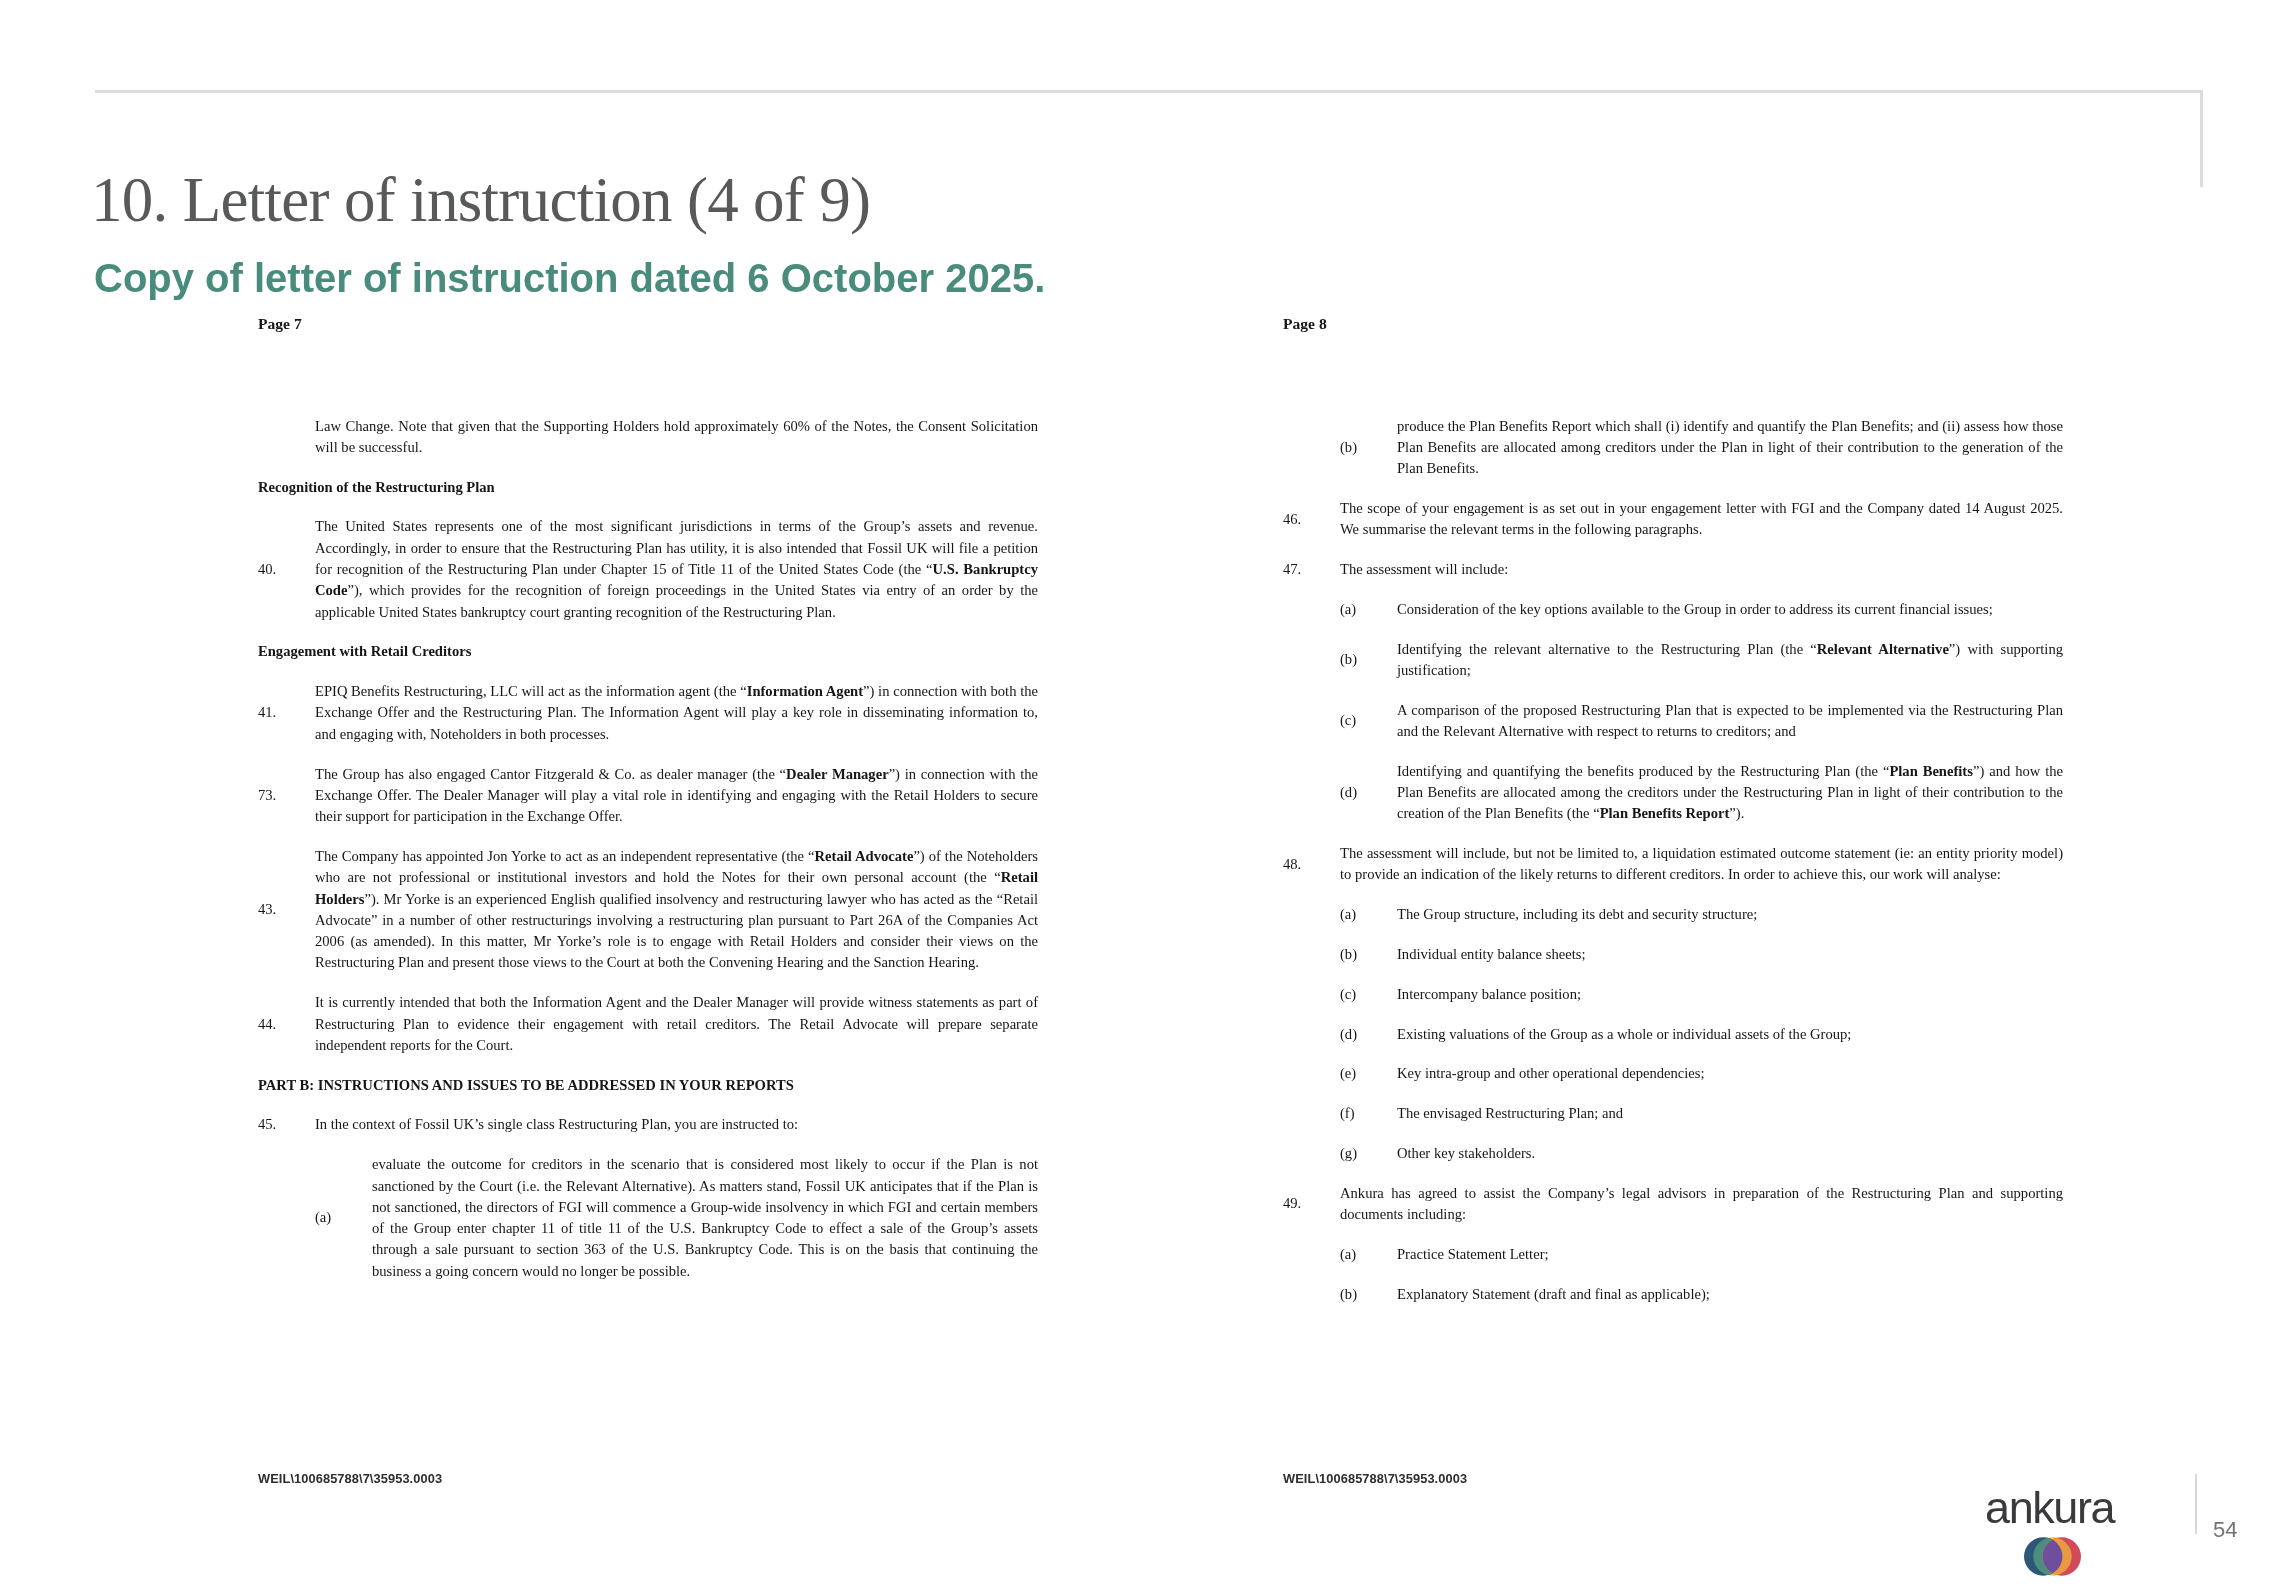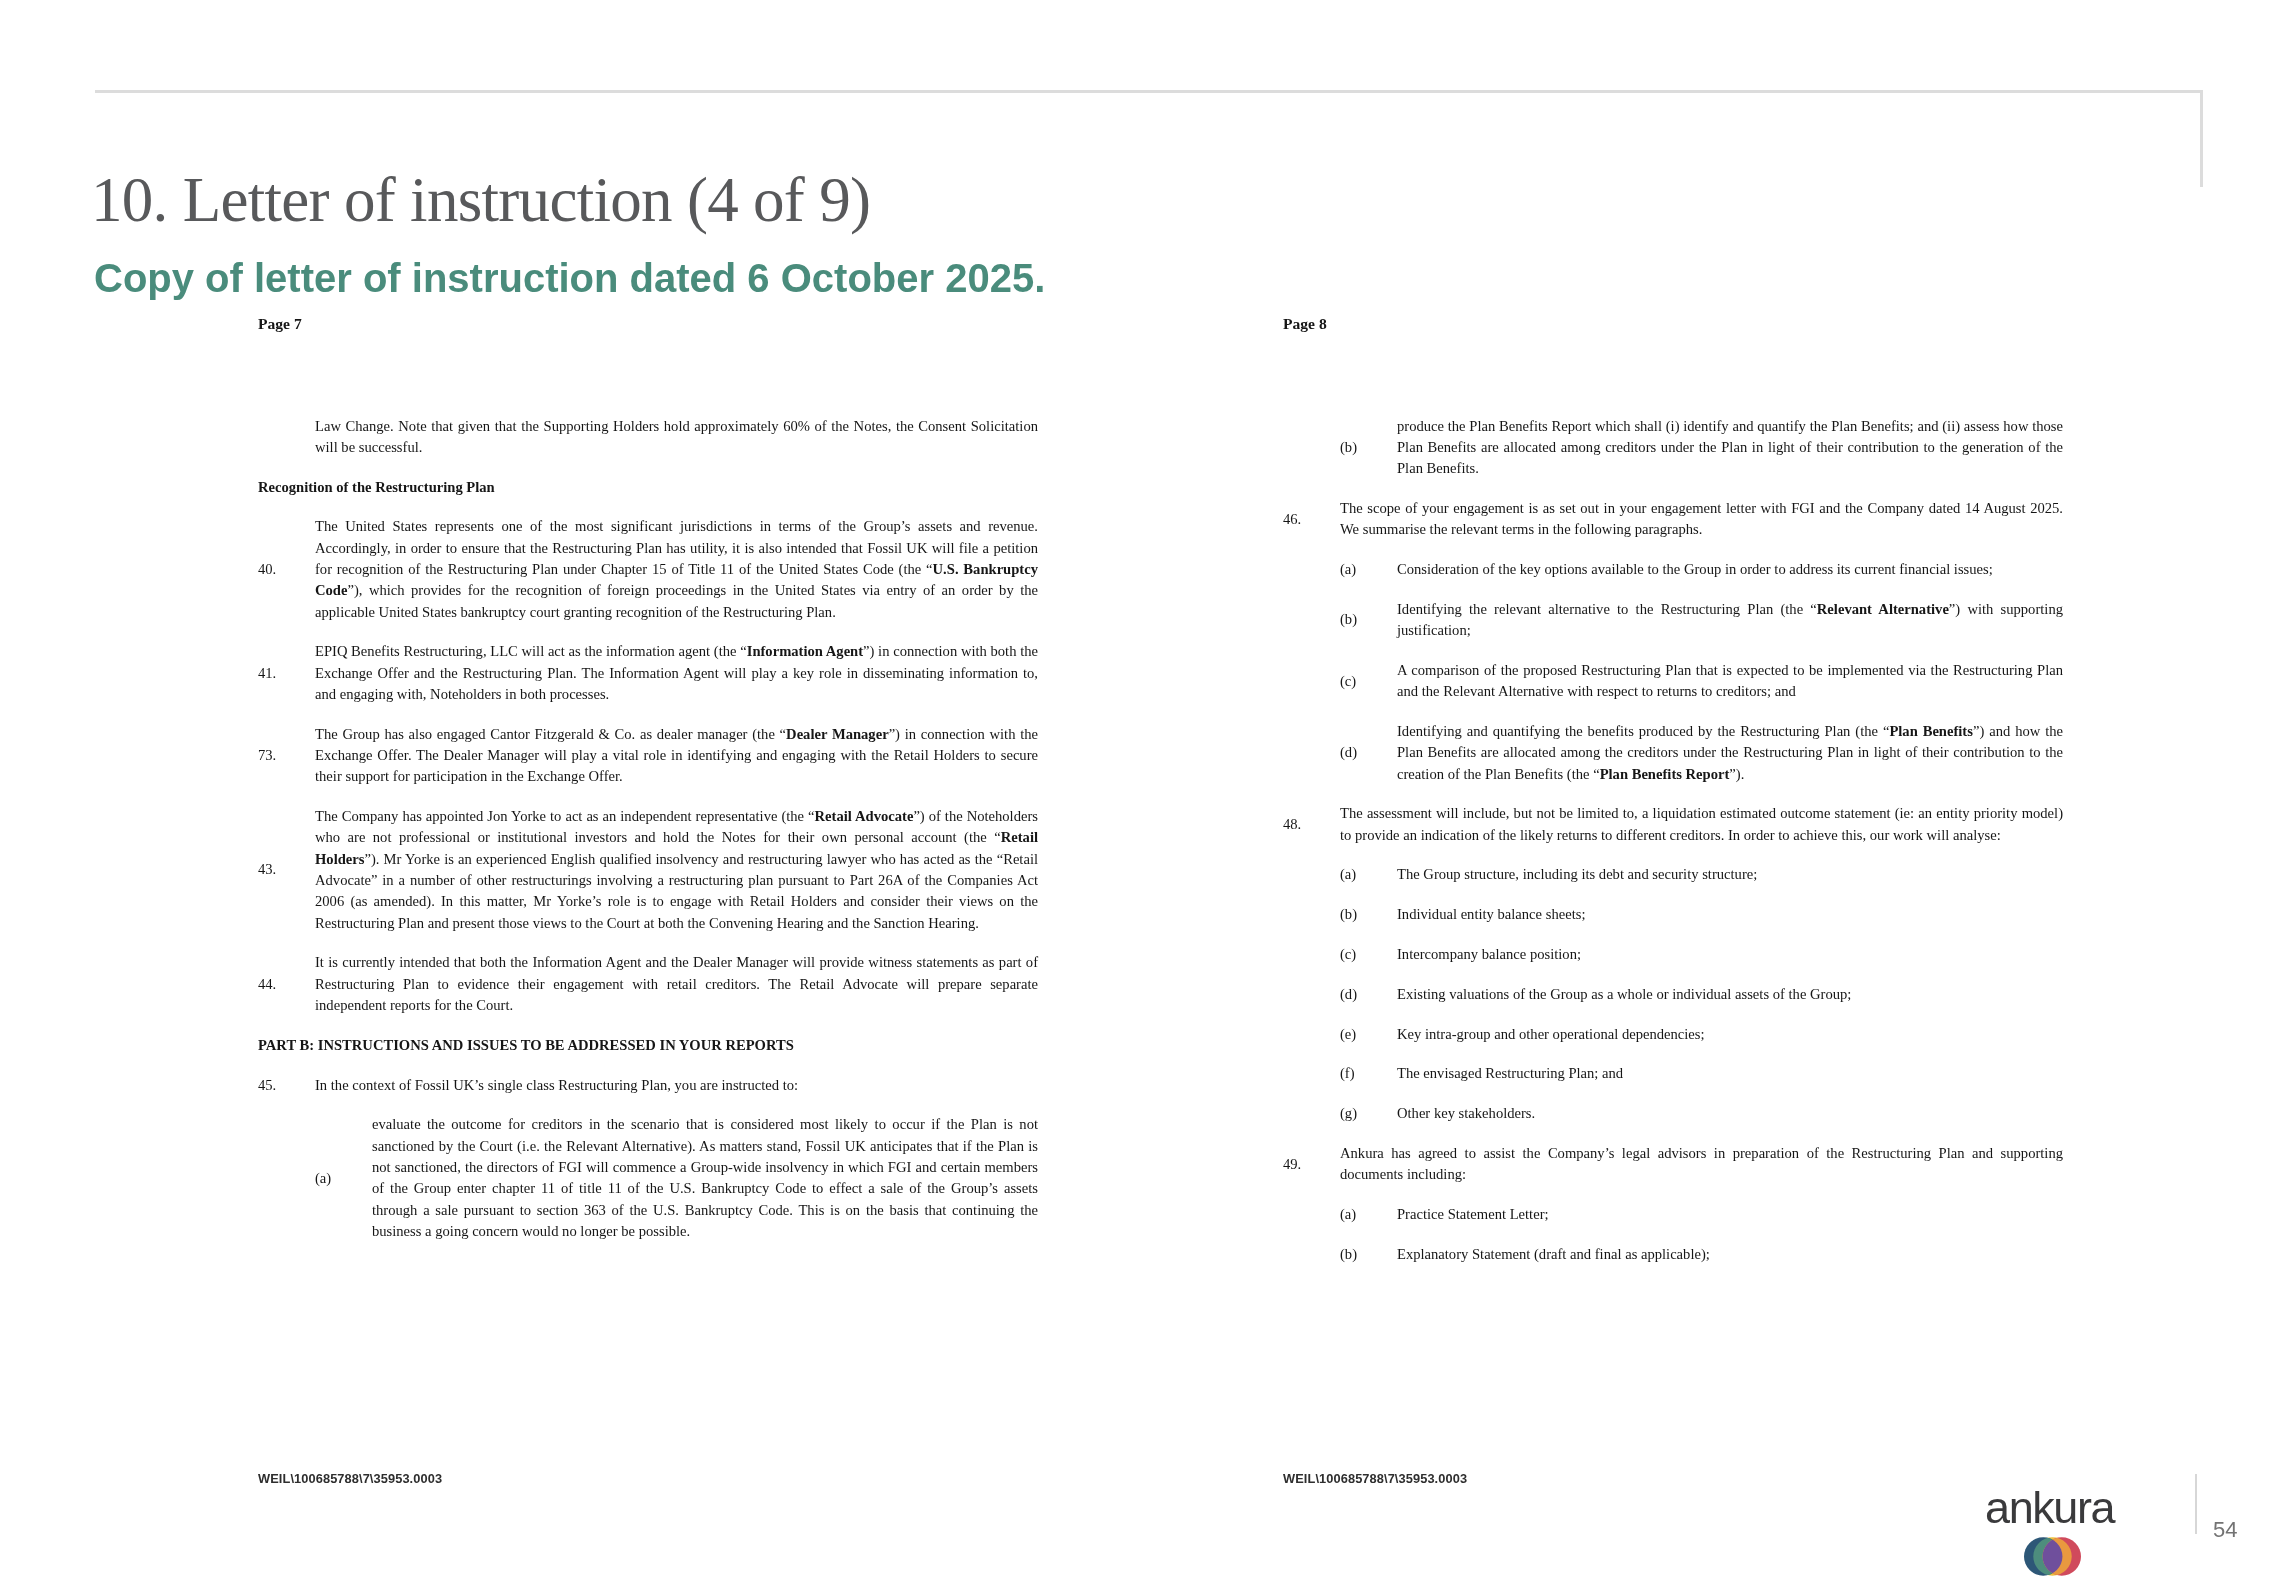--- a/index.html
+++ b/index.html
@@ -54,20 +54,23 @@
         <div class="block b-cont">
           <span class="btext"><span>Law Change. Note that given that the Supporting Holders hold approximately 60% of the Notes, the Consent Solicitation will be successful.</span></span>
         </div>
         <div class="block b-heading">
           <span class="btext"><b>Recognition of the Restructuring Plan</b></span>
         </div>
         <div class="block b-para">
           <span class="num">40.</span>
           <span class="btext"><span>The United States represents one of the most significant jurisdictions in terms of the Group’s assets and revenue. Accordingly, in order to ensure that the Restructuring Plan has utility, it is also intended that Fossil UK will file a petition for recognition of the Restructuring Plan under Chapter 15 of Title 11 of the United States Code (the “</span><b>U.S. Bankruptcy Code</b><span>”), which provides for the recognition of foreign proceedings in the United States via entry of an order by the applicable United States bankruptcy court granting recognition of the Restructuring Plan.</span></span>
         </div>
+        <div class="block b-heading">
+          <span class="btext"><b>Engagement with Retail Creditors</b></span>
+        </div>
         <div class="block b-para">
           <span class="num">41.</span>
           <span class="btext"><span>EPIQ Benefits Restructuring, LLC will act as the information agent (the “</span><b>Information Agent</b><span>”) in connection with both the Exchange Offer and the Restructuring Plan. The Information Agent will play a key role in disseminating information to, and engaging with, Noteholders in both processes.</span></span>
         </div>
         <div class="block b-para">
           <span class="num">73.</span>
           <span class="btext"><span>The Group has also engaged Cantor Fitzgerald &amp; Co. as dealer manager (the “</span><b>Dealer Manager</b><span>”) in connection with the Exchange Offer. The Dealer Manager will play a vital role in identifying and engaging with the Retail Holders to secure their support for participation in the Exchange Offer.</span></span>
         </div>
         <div class="block b-para">
           <span class="num">43.</span>
@@ -95,20 +98,24 @@
   <div id="page8" class="doc-page">
     <div class="page-label">Page 8</div>
     <div class="page-body">
         <div class="block b-sub">
           <span class="num">(b)</span>
           <span class="btext"><span>produce the Plan Benefits Report which shall (i) identify and quantify the Plan Benefits; and (ii) assess how those Plan Benefits are allocated among creditors under the Plan in light of their contribution to the generation of the Plan Benefits.</span></span>
         </div>
         <div class="block b-para">
           <span class="num">46.</span>
           <span class="btext"><span>The scope of your engagement is as set out in your engagement letter with FGI and the Company dated 14 August 2025. We summarise the relevant terms in the following paragraphs.</span></span>
+        </div>
+        <div class="block b-para">
+          <span class="num">47.</span>
+          <span class="btext"><span>The assessment will include:</span></span>
         </div>
         <div class="block b-sub">
           <span class="num">(a)</span>
           <span class="btext"><span>Consideration of the key options available to the Group in order to address its current financial issues;</span></span>
         </div>
         <div class="block b-sub">
           <span class="num">(b)</span>
           <span class="btext"><span>Identifying the relevant alternative to the Restructuring Plan (the “</span><b>Relevant Alternative</b><span>”) with supporting justification;</span></span>
         </div>
         <div class="block b-sub">

